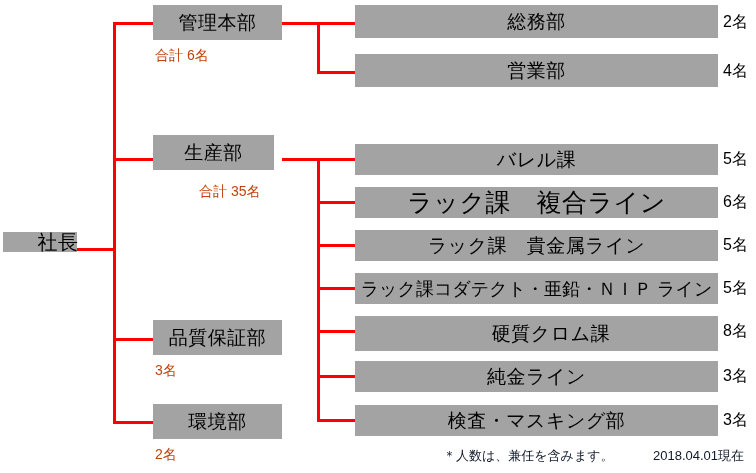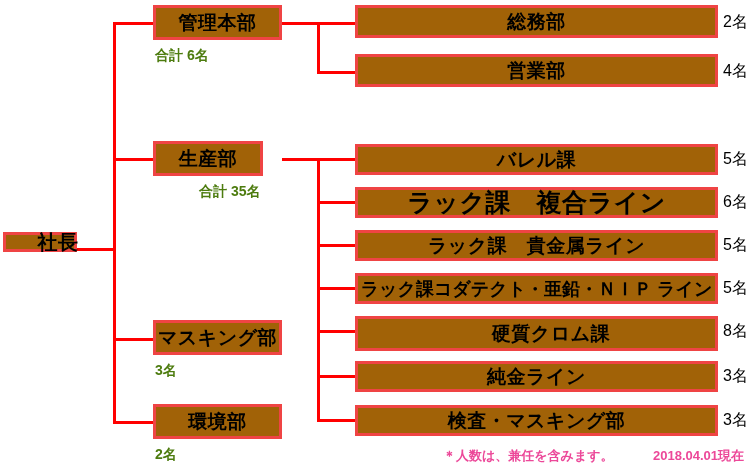--- a/index.html
+++ b/index.html
@@ -5,55 +5,55 @@
   html,body{margin:0;padding:0;background:#ffffff;}
   #chart{
     position:relative;
     width:756px;height:473px;
     background:#ffffff;
     font-family:"Liberation Sans","DejaVu Sans",sans-serif;
     overflow:hidden;
   }
   .box{
     position:absolute;
-    border:3px solid #ef4444;
-    background:#a16207;
+    border:3px solid #a3a3a3;
+    background:#a3a3a3;
     box-sizing:border-box;
     display:flex;
     align-items:center;
     justify-content:center;
-    font-weight:bold;
+    font-weight:normal;
     color:#000000;
     letter-spacing:0.5px;
     line-height:1;
     white-space:nowrap;
   }
   .box.tight{letter-spacing:0px;}
   .line{
     position:absolute;
     background:#FF0000;
   }
   .note{
     position:absolute;
-    color:#4d7c0f;
-    font-weight:bold;
+    color:#c2410c;
+    font-weight:normal;
     white-space:nowrap;
     line-height:1;
   }
   .count{
     position:absolute;
     color:#000000;
     font-weight:normal;
     white-space:nowrap;
     line-height:1;
   }
   .footer{
     position:absolute;
-    color:#ec4899;
-    font-weight:bold;
+    color:#0f172a;
+    font-weight:normal;
     white-space:nowrap;
     line-height:1;
   }
 </style>
 </head>
 <body>
 
 <div id="chart">
 
   <div class="line" style="left:77px;top:248px;width:36px;height:3px;"></div>
@@ -78,24 +78,24 @@
   <div class="line" style="left:317px;top:287px;width:38px;height:3px;"></div>
   <div class="line" style="left:317px;top:330px;width:38px;height:3px;"></div>
   <div class="line" style="left:317px;top:375px;width:38px;height:3px;"></div>
   <div class="line" style="left:317px;top:419px;width:38px;height:3px;"></div>
 
   <div class="box" style="left:3px;top:232px;width:74px;height:20px;font-size:20px;padding-left:36px;">社長</div>
 
   <div class="box" style="left:153px;top:5px;width:129px;height:35px;font-size:19px;">管理本部</div>
   <div class="note" style="left:155px;top:48px;font-size:14px;">合計 6名</div>
 
-  <div class="box" style="left:153px;top:141px;width:110px;height:35px;font-size:19px;">生産部</div>
+  <div class="box" style="left:153px;top:135px;width:121px;height:35px;font-size:19px;">生産部</div>
   <div class="note" style="left:155px;top:184px;font-size:14px;margin-left:44px;">合計 35名</div>
 
-  <div class="box" style="left:153px;top:320px;width:129px;height:35px;font-size:19px;">マスキング部</div>
+  <div class="box" style="left:153px;top:320px;width:129px;height:35px;font-size:19px;">品質保証部</div>
   <div class="note" style="left:155px;top:363px;font-size:14px;">3名</div>
 
   <div class="box" style="left:153px;top:404px;width:129px;height:35px;font-size:19px;">環境部</div>
   <div class="note" style="left:155px;top:447px;font-size:14px;">2名</div>
 
   <div class="box" style="left:355px;top:5px;width:363px;height:33px;font-size:19px;">総務部</div>
   <div class="count" style="left:723px;top:14px;font-size:16px;">2名</div>
 
   <div class="box" style="left:355px;top:54px;width:363px;height:33px;font-size:19px;">営業部</div>
   <div class="count" style="left:723px;top:63px;font-size:16px;">4名</div>

